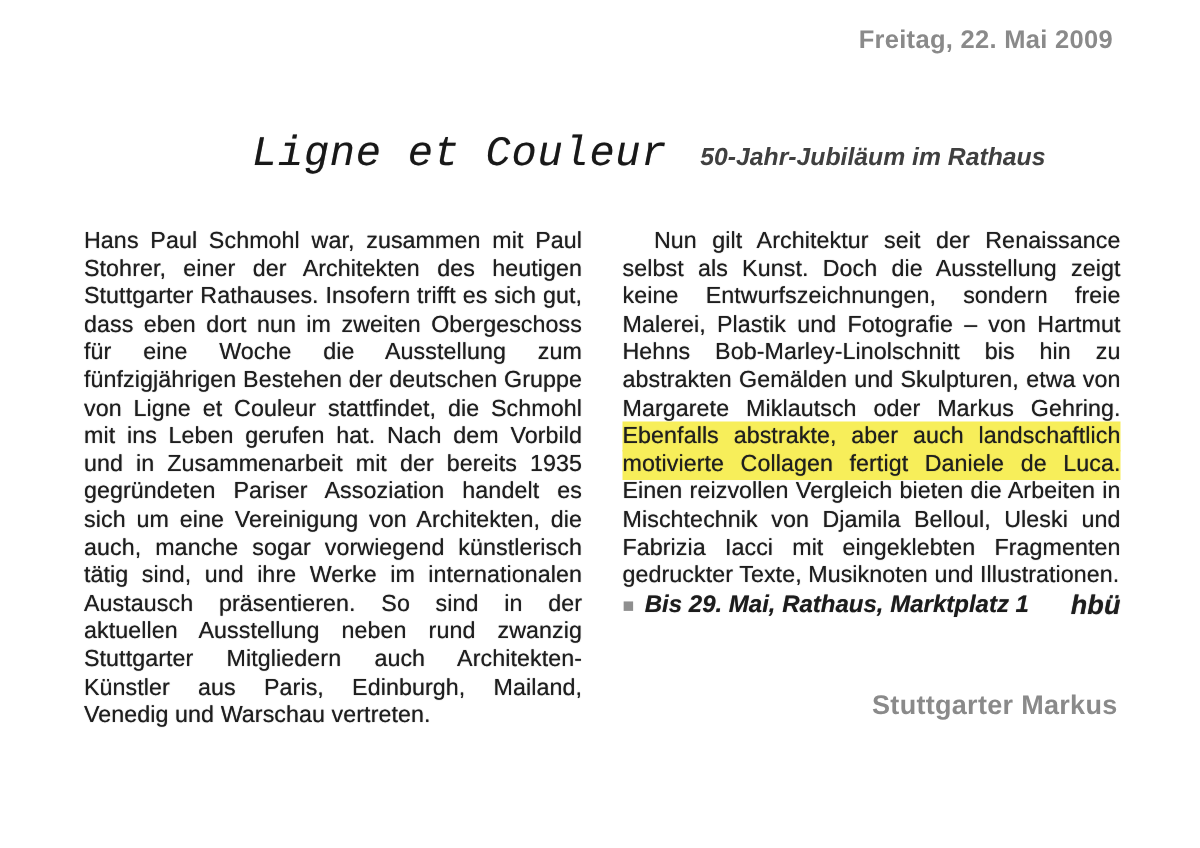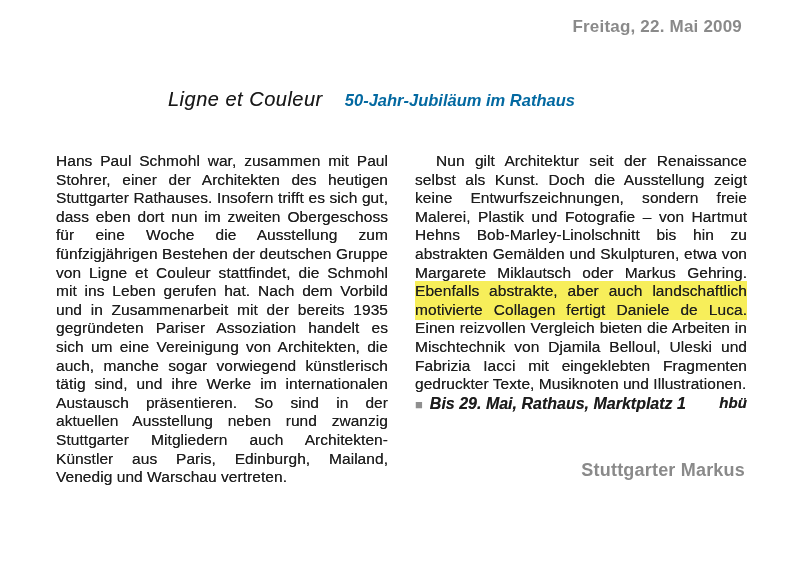--- a/index.html
+++ b/index.html
@@ -23,30 +23,30 @@
     font-size:18px;font-weight:bold;color:var(--meta);
     letter-spacing:0.2px;
   }
 
   
   .headline-row{
     position:absolute;left:168px;top:88px;
     display:flex;align-items:baseline;gap:22px;white-space:nowrap;
   }
   .article-title{
-    font-family:Liberation Sans, sans-serif;
+    font-family:Liberation Mono, monospace;
     font-style:italic;font-weight:normal;
-    font-size:20px;color:#181818;
+    font-size:28px;color:#181818;
     letter-spacing:0.5px;
     text-shadow:0 0 0.5px rgba(0,0,0,0.45);
   }
   .article-subtitle{
     font-family:"Liberation Sans", sans-serif;
     font-style:italic;font-weight:bold;
-    font-size:16.5px;color:#0369a1;
+    font-size:16.5px;color:#404040;
   }
 
   
   .columns{
     position:absolute;left:56px;top:152px;width:691px;
     display:flex;gap:27px;
   }
   .col{width:332px;}
   .para{
     font-size:15.5px;line-height:18.6px;
@@ -58,21 +58,21 @@
   .para.indent{text-indent:21px;}
   .hl{
     background:var(--highlight);
     box-decoration-break:clone;
     -webkit-box-decoration-break:clone;
     padding:1px 0 2px 0;
   }
   .byline{
     float:right;
     font-style:italic;font-weight:bold;
-    font-size:15px;
+    font-size:18px;
   }
 
   
   .note{
     margin-top:1px;
     font-style:italic;font-weight:bold;
     font-size:16px;color:#1c1c1c;
     text-shadow:0 0 0.5px rgba(20,20,20,0.6);
   }
   .note .bullet{

